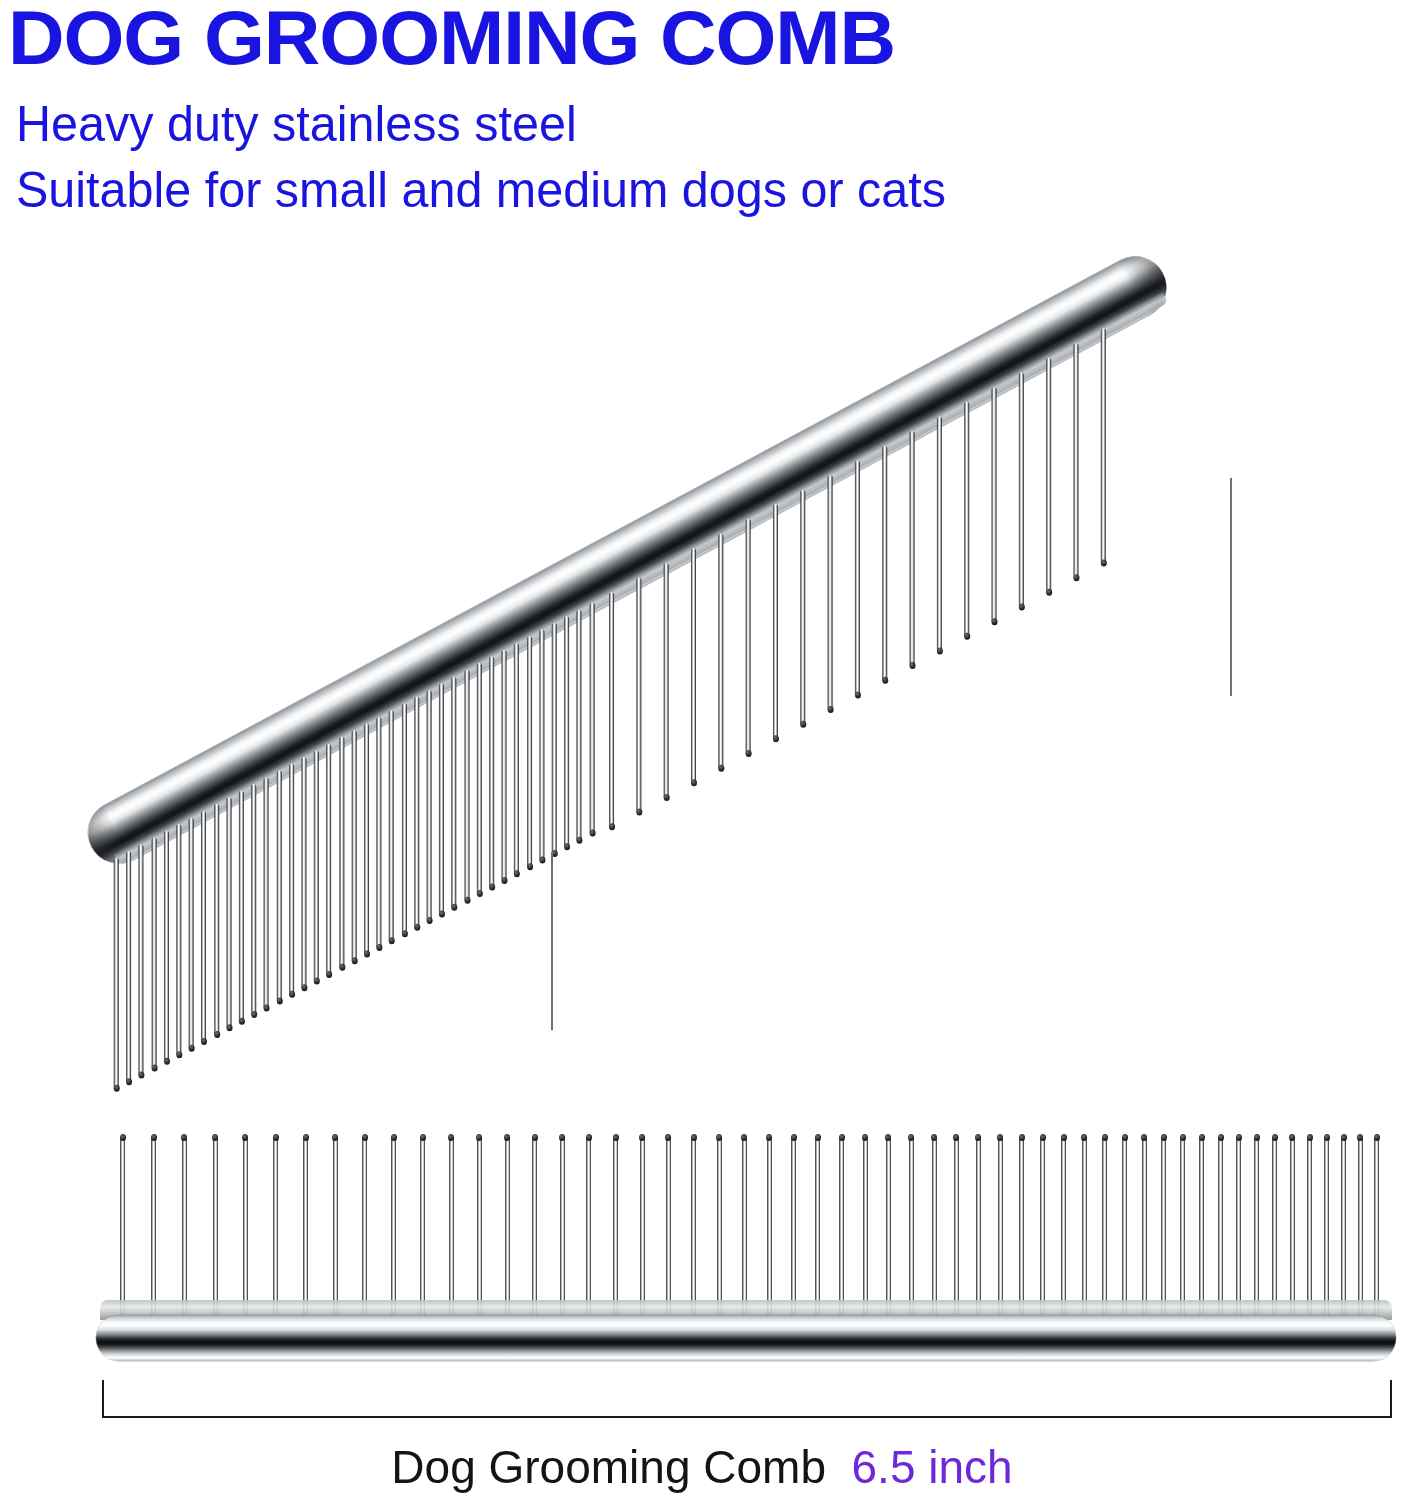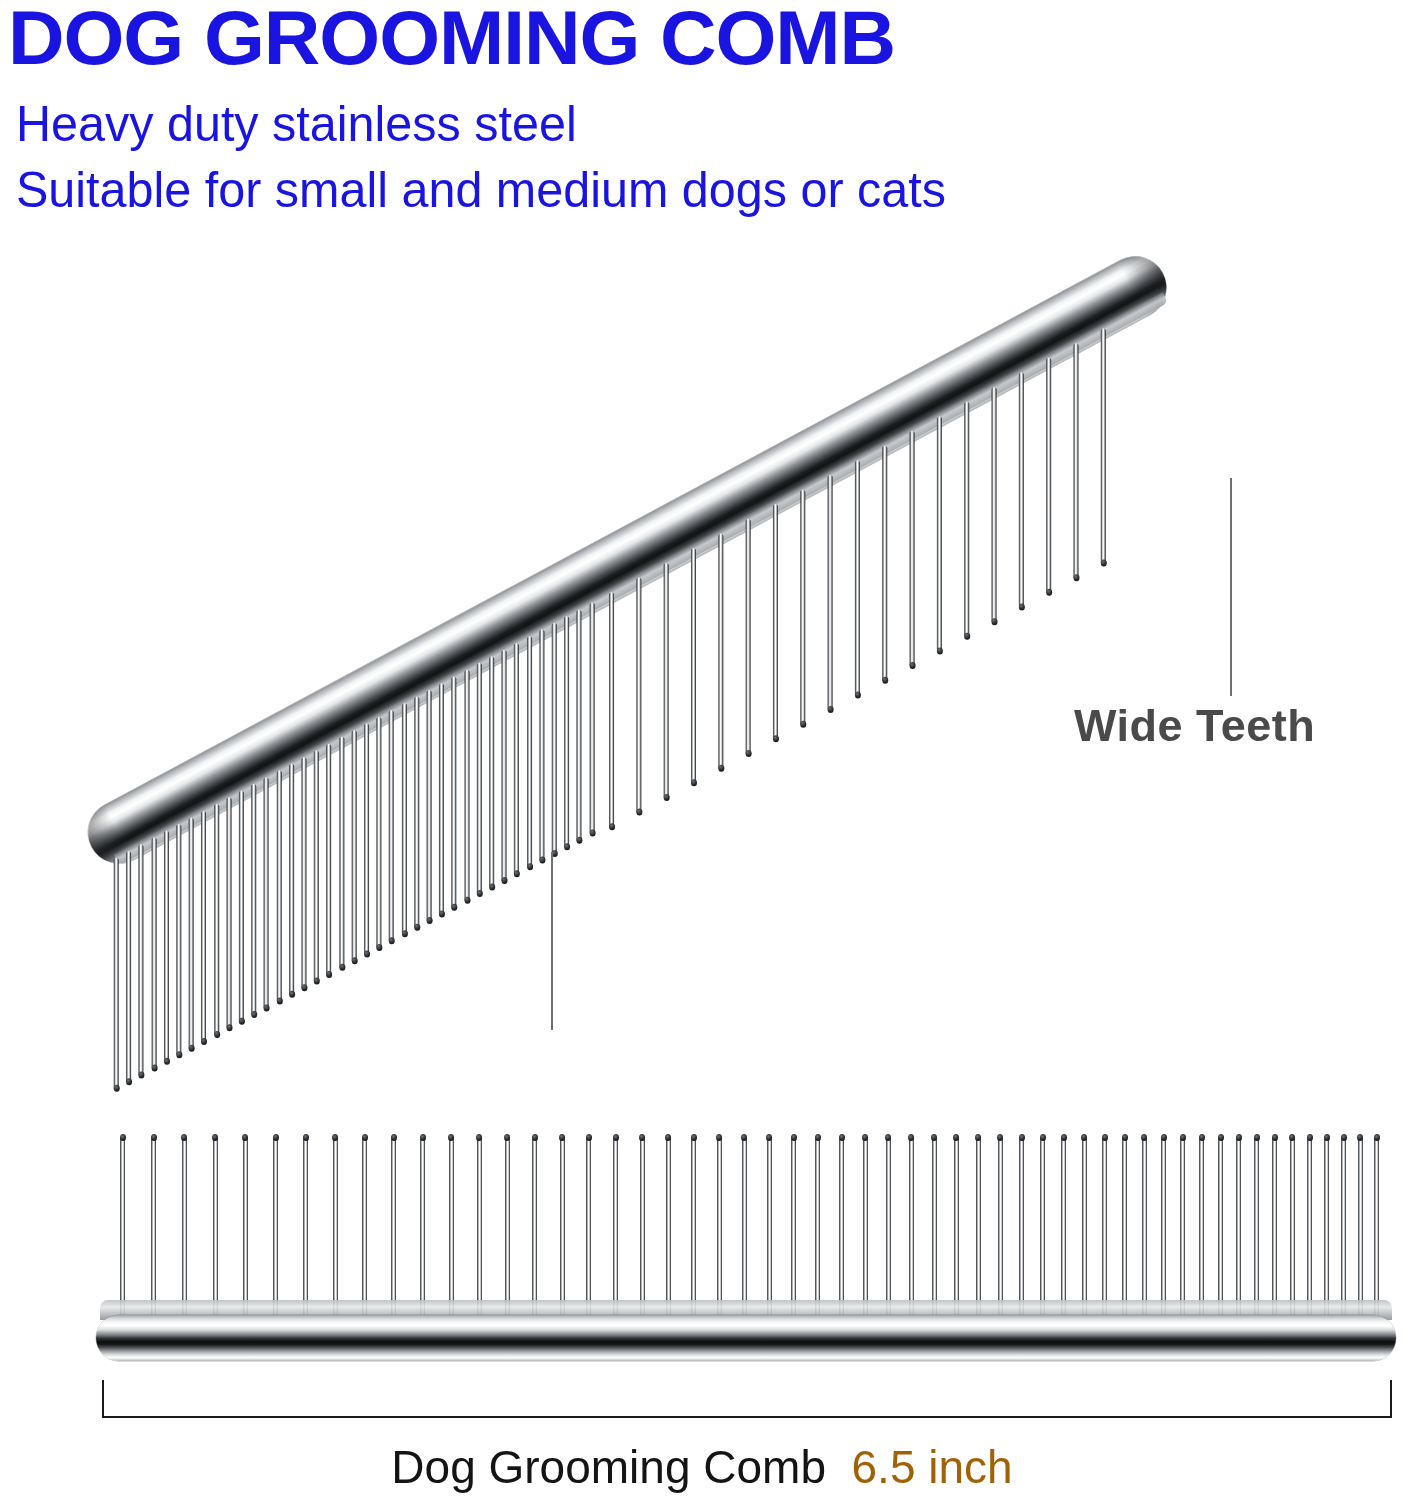--- a/index.html
+++ b/index.html
@@ -152,21 +152,21 @@
   .dim-h{position:absolute;left:102px;top:1416px;width:1290px;height:2px;background:#1a1a1a;}
   .dim-tick{position:absolute;width:2px;height:38px;background:#1a1a1a;}
   .dim-tick.left{left:102px;top:1380px;}
   .dim-tick.right{left:1390px;top:1380px;}
 
   .caption{
     position:absolute;left:0;top:1440px;width:1404px;
     text-align:center;font-size:46px;white-space:nowrap;
   }
   .caption .c-name{color:#141414;}
-  .caption .c-size{color:#a16207;}
+  .caption .c-size{color:#6d28d9;}
 </style>
 </head>
 <body>
 
 <div id="stage">
 
   <div class="headline">DOG GROOMING COMB</div>
   <div class="subline l1">Heavy duty stainless steel</div>
   <div class="subline l2">Suitable for small and medium dogs or cats</div>
 
@@ -347,21 +347,20 @@
             <div class="tip"></div>
           </div>
           <div class="tooth" style="left: 1133.8px; top: 66px; height: 236px;">
             <div class="tip"></div>
           </div>
         </div>
     </div>
   </div>
 
   <div class="leader" style="left:1230px;top:478px;height:218px;"></div>
-  <div class="callout" style="left:1074px;top:700px;">Wide Teeth</div>
 
   <div class="leader" style="left:551px;top:852px;height:178px;"></div>
 
   <div id="comb-bottom">
     <div id="pins-bottom">
         <div class="pin" style="left: 120px; top: 1136px; height: 180px;">
           <div class="ptip"></div>
         </div>
         <div class="pin" style="left: 151px; top: 1136px; height: 180px;">
           <div class="ptip"></div>

